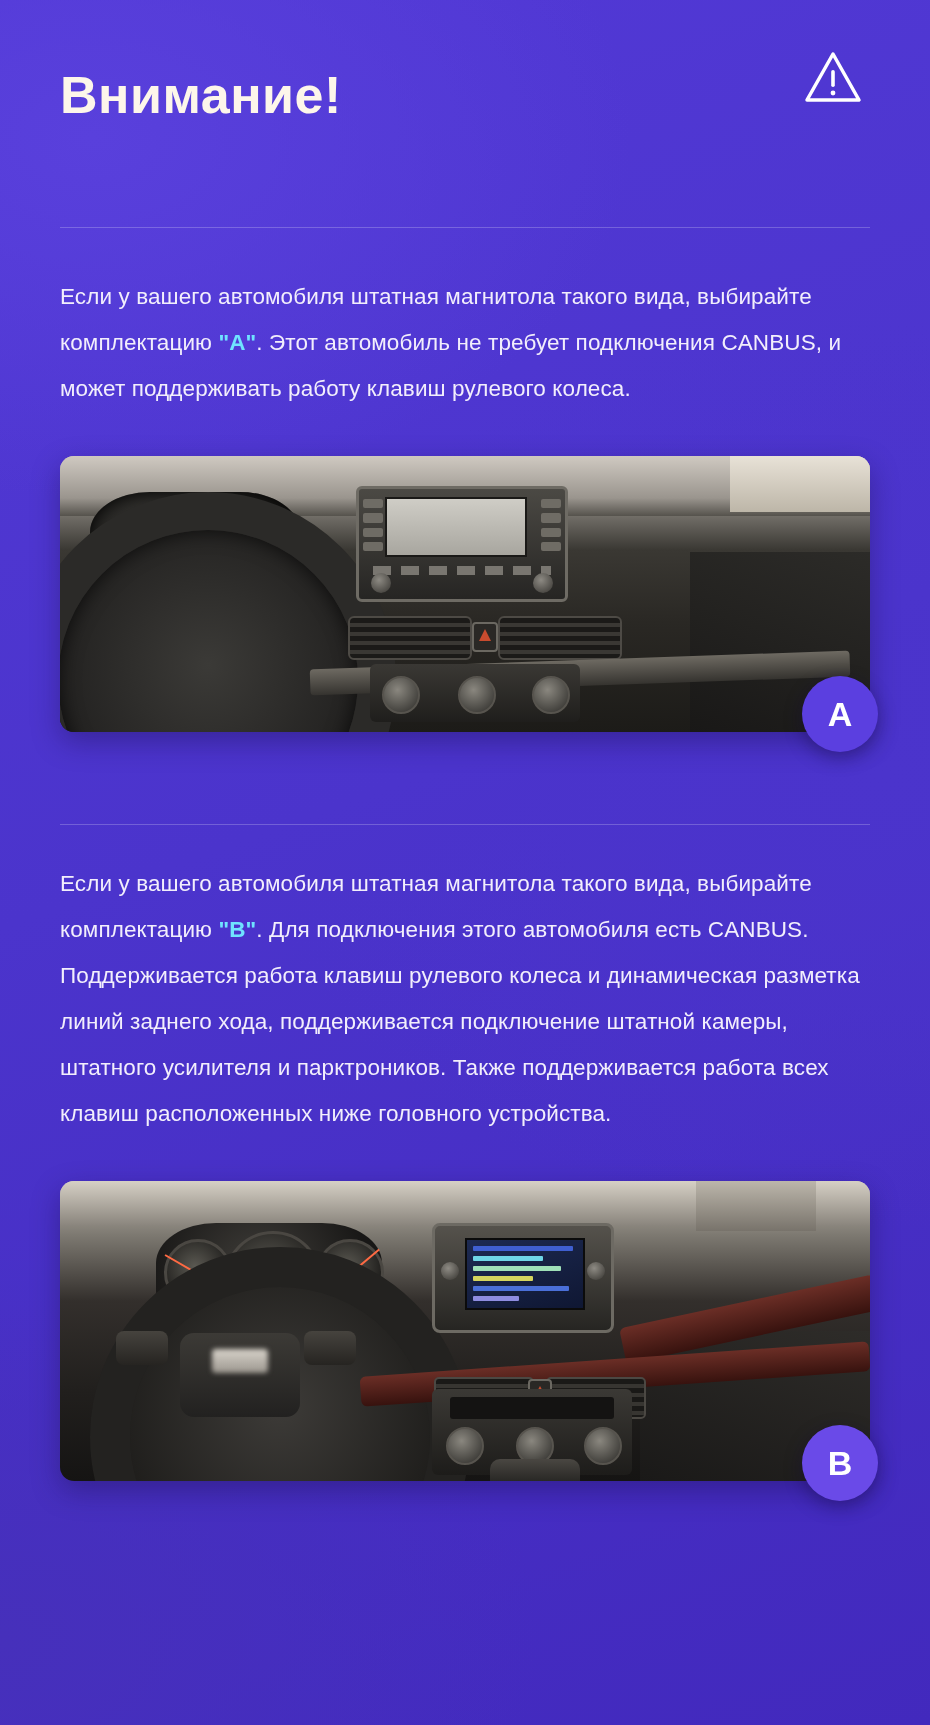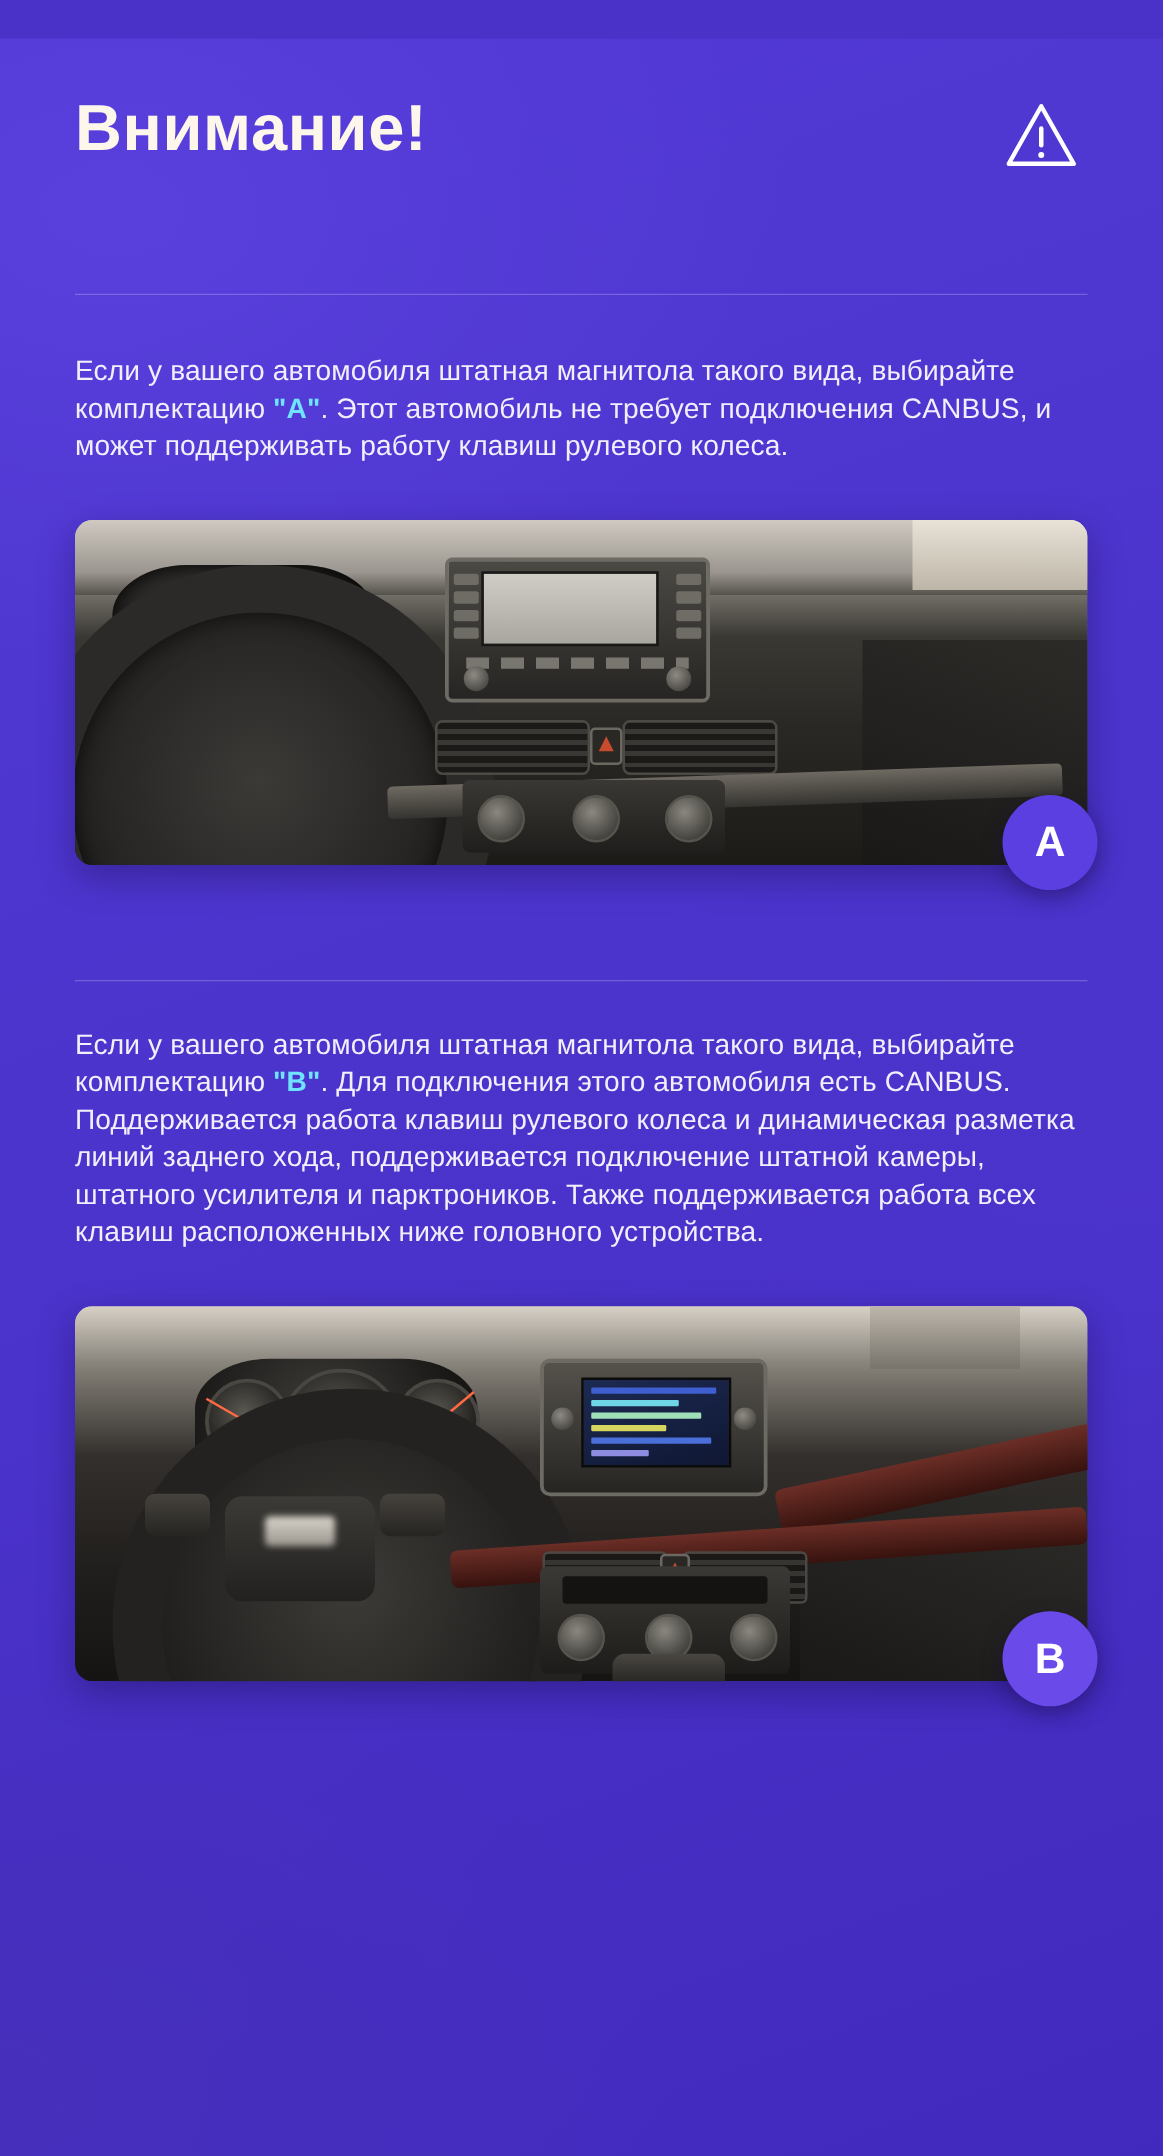--- a/index.html
+++ b/index.html
@@ -22,23 +22,22 @@
       radial-gradient(ellipse 1000px 700px at 95% 45%, #4b34cc 0%, rgba(75,52,204,0) 65%),
       radial-gradient(ellipse 900px 600px at 0% 95%, #4630bb 0%, rgba(70,48,187,0) 60%),
       linear-gradient(160deg, #5239d6 0%, #4b34cc 45%, #4229bd 100%);
     box-sizing: border-box;
     padding: 0 60px;
   }
 
   
   .header {
     position: relative;
-    padding-top: 46px;
+    padding-top: 69px;
     height: 96px;
-    margin-top: 31px;
   }
   .title {
     color: #fdf6ea;
     font-size: 52px;
     font-weight: bold;
     letter-spacing: 0.5px;
     line-height: 1;
     margin: 0;
   }
   .warn-icon {
@@ -53,21 +52,21 @@
   .divider {
     height: 1px;
     background: rgba(255,255,255,0.22);
     margin-top: 62px;
   }
 
   
   .para {
     color: #f2eefc;
     font-size: 22.5px;
-    line-height: 30px;
+    line-height: 46px;
     letter-spacing: 0.1px;
     margin: 0;
   }
   .para.first { padding-top: 46px; }
   .para.second { padding-top: 36px; }
   .accent {
     color: #6fe3ff;
     font-weight: bold;
   }
 

